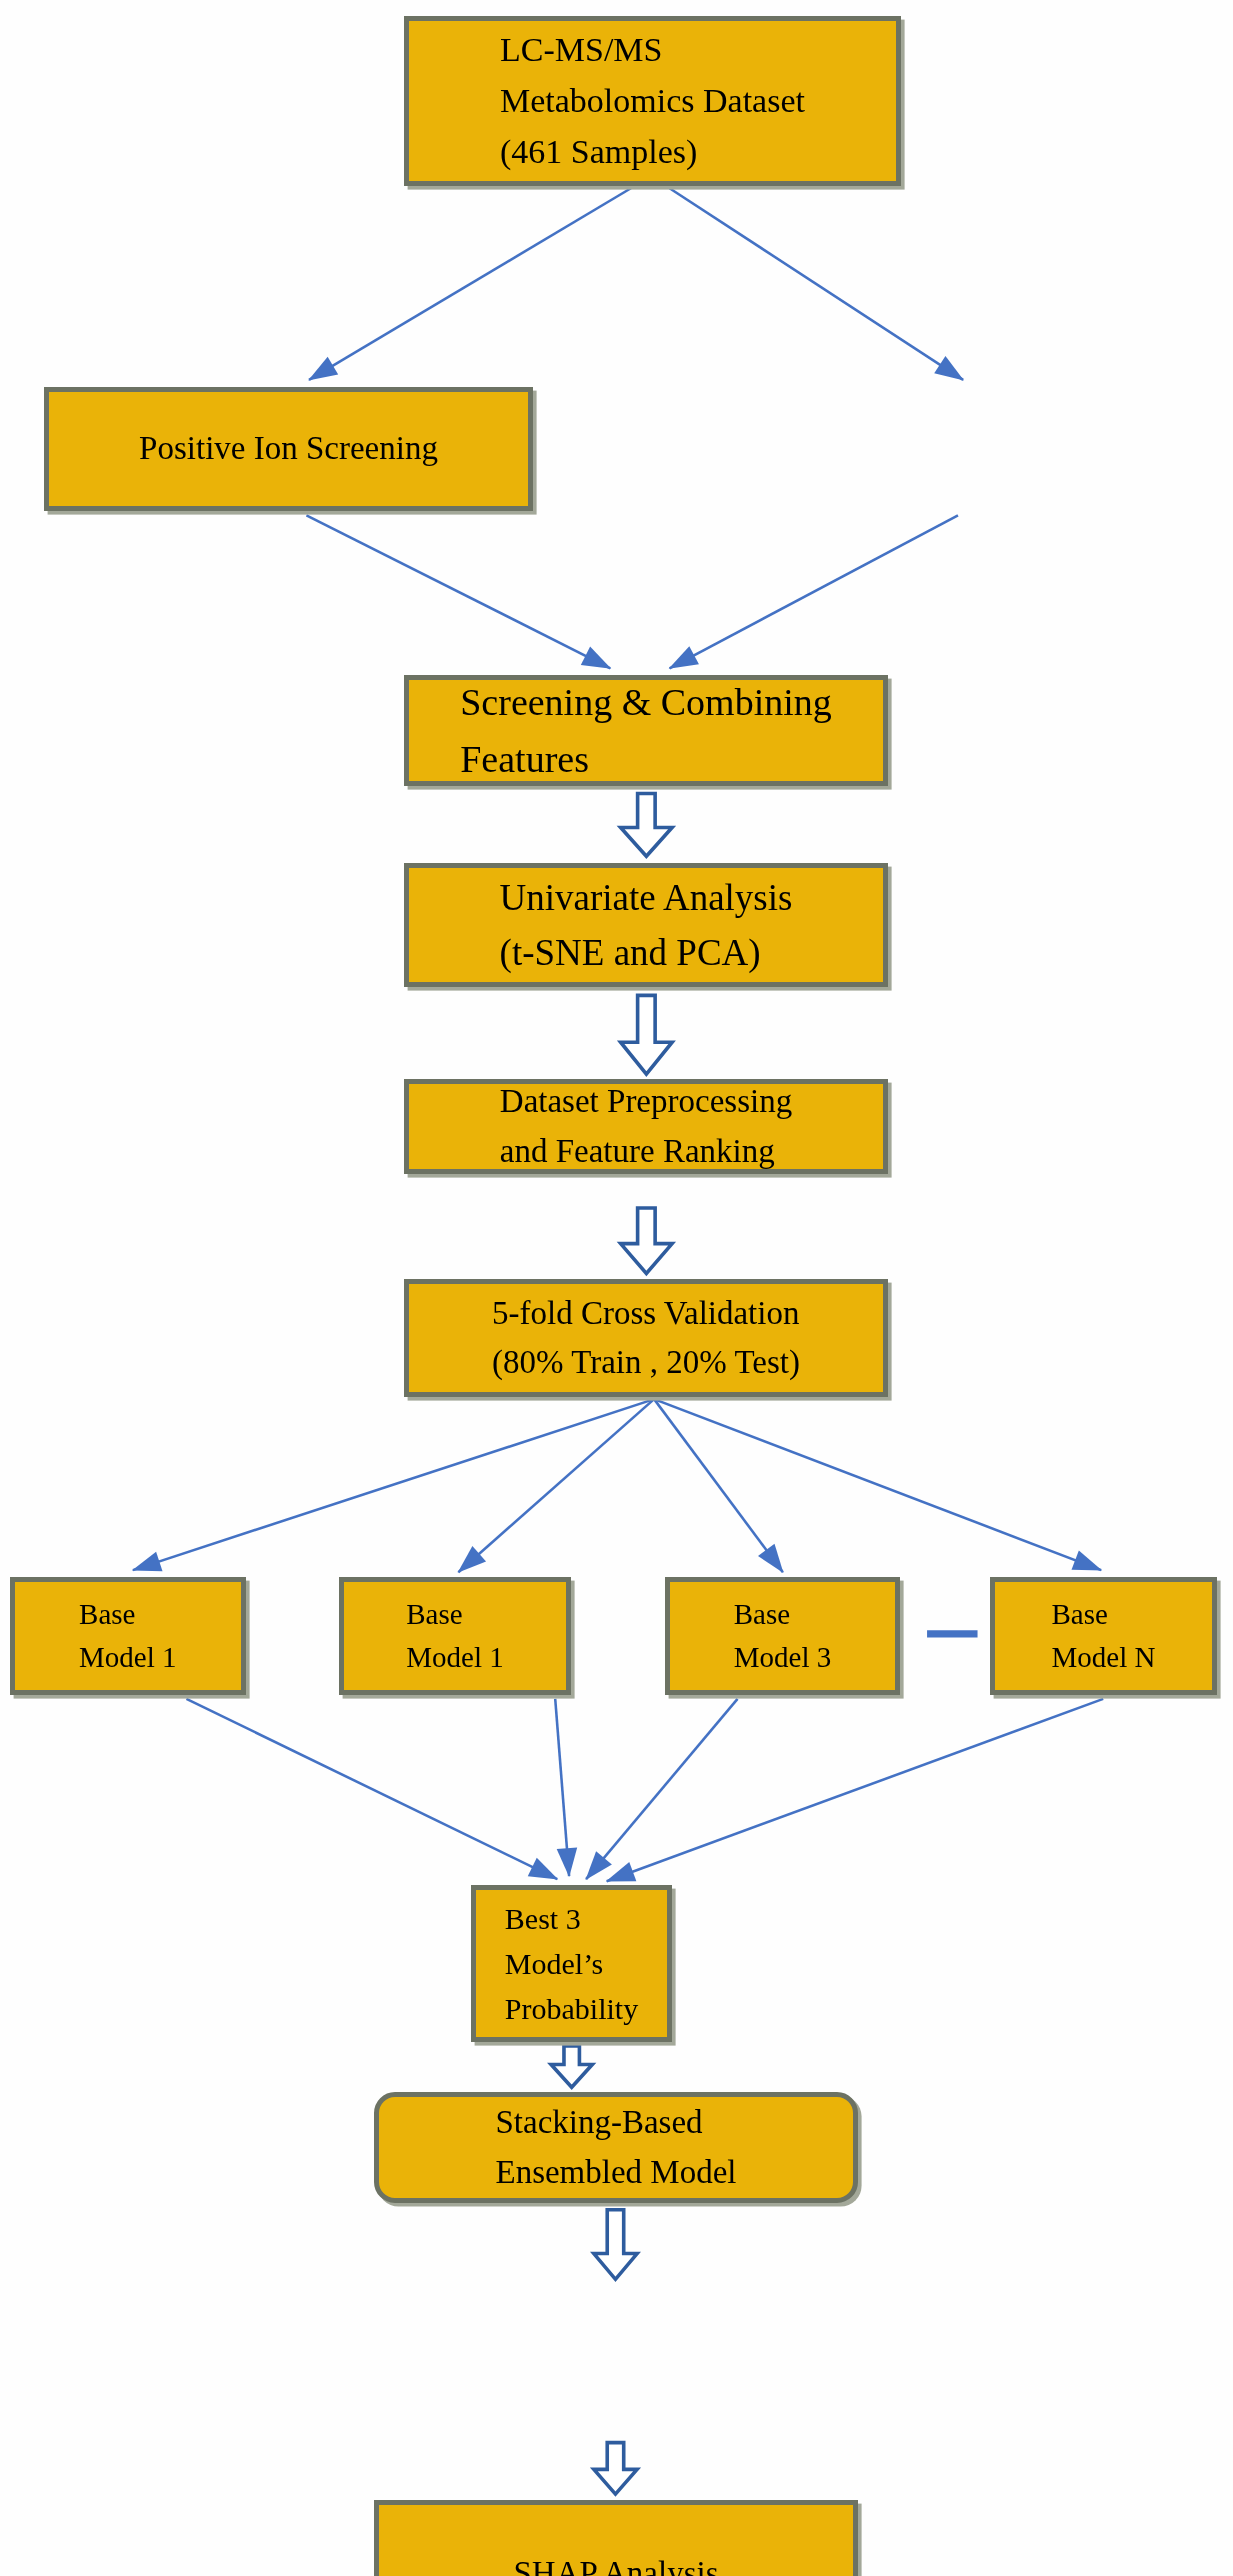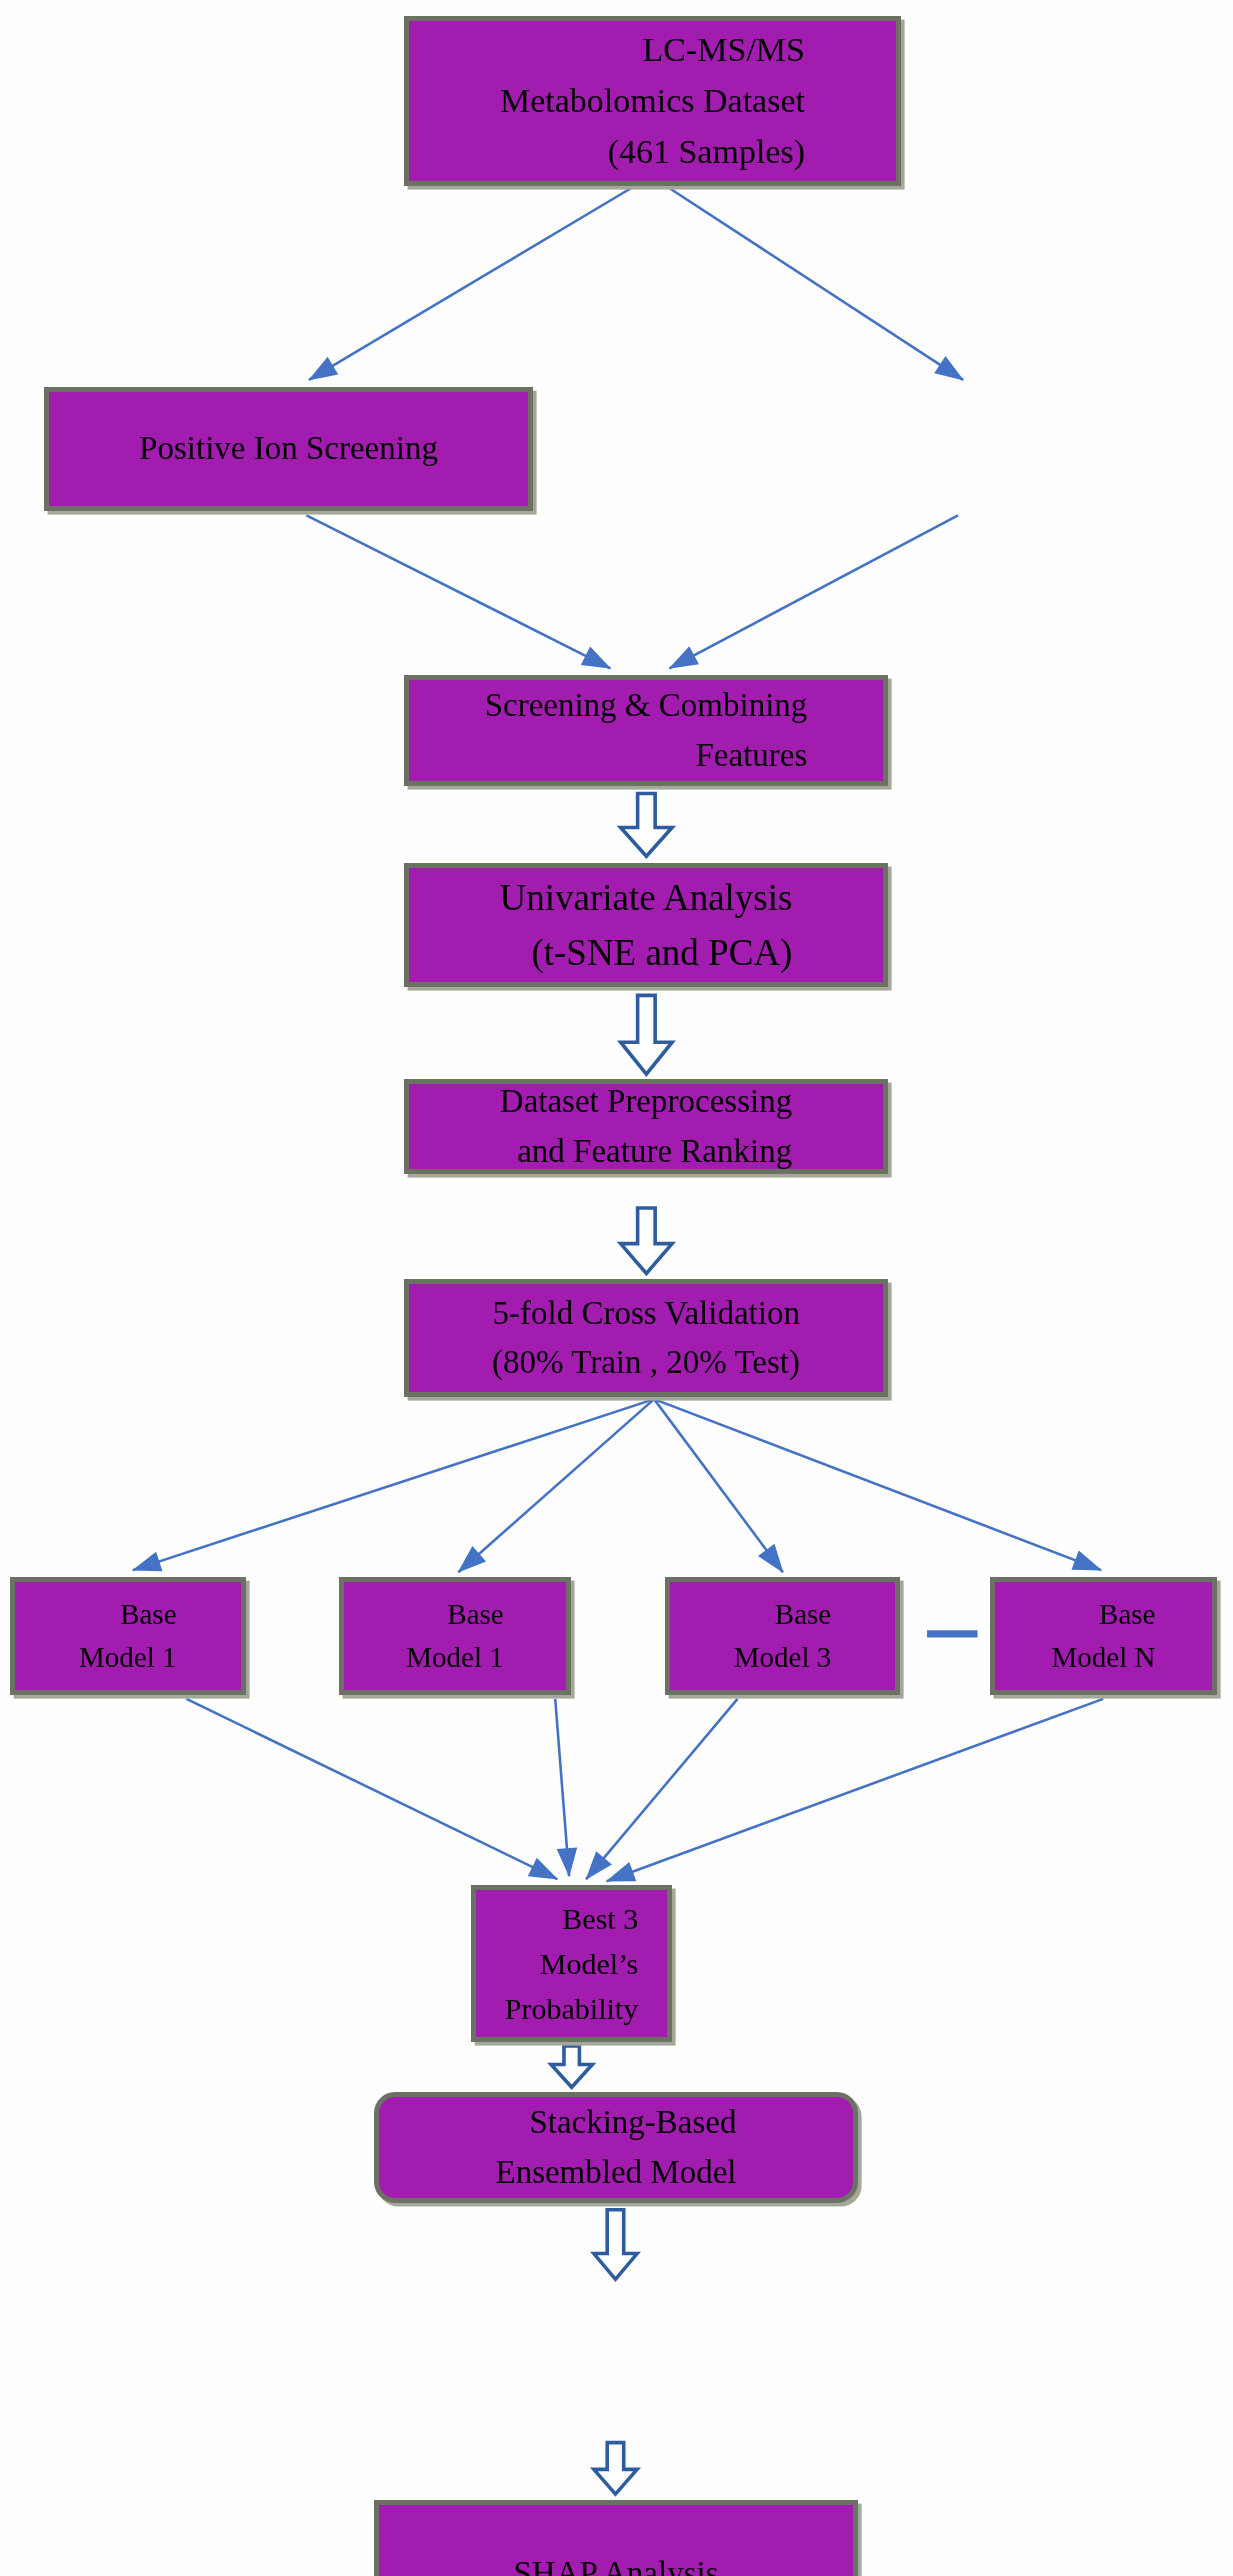--- a/index.html
+++ b/index.html
@@ -15,35 +15,35 @@
   .connectors {
     position: absolute;
     left: 0; top: 0;
     width: 1233px;
     height: 2653px;
     pointer-events: none;
   }
   .node {
     position: absolute;
     box-sizing: border-box;
-    background: #a21caf;
+    background: #eab308;
     border: 5.2px solid #6c7263;
     box-shadow: 3.6px 3.6px 0 #a3a899;
     display: flex;
     align-items: center;
     justify-content: center;
-    text-align: right;
+    text-align: left;
     white-space: pre-line;
     line-height: 1.5;
   }
   
   .n-dataset       { left: 404px;  top: 15.5px;   width: 497px; height: 170px; font-size: 34px; }
   .n-positive      { left: 44px;   top: 387px;  width: 489px; height: 124px; font-size: 33px; }
   .n-negative      { left: 714px; top: 387px;  width: 497px; height: 124px; font-size: 33px; }
-  .n-screening     { left: 404px;  top: 675px; width: 484px; height: 111px; font-size: 33px; }
+  .n-screening     { left: 404px;  top: 675px; width: 484px; height: 111px; font-size: 38px; }
   .n-univariate    { left: 404px;  top: 863px; width: 484px; height: 124px; font-size: 37px; }
   .n-preprocessing { left: 404px;  top: 1079px; width: 484px; height: 95px; font-size: 33px; }
   .n-cv            { left: 404px;  top: 1279px; width: 484px; height: 118px; font-size: 33px; }
   .n-base1         { left: 9.8px;   top: 1577px; width: 236px; height: 118px; font-size: 29px; }
   .n-base2         { left: 339px;  top: 1577px; width: 232px; height: 118px; font-size: 29px; }
   .n-base3         { left: 665px; top: 1577px; width: 235px; height: 118px; font-size: 29px; }
   .n-basen         { left: 990px; top: 1577px; width: 227px; height: 118px; font-size: 29px; }
   .n-best3         { left: 471px;  top: 1885px; width: 201px; height: 157px; font-size: 30px; }
   .n-stacking      { left: 374px;  top: 2092px; width: 484px; height: 111px; font-size: 33px; border-radius: 21px; }
   .n-final         { left: 374px;  top: 2285px; width: 484px; height: 152px; font-size: 33px; }

